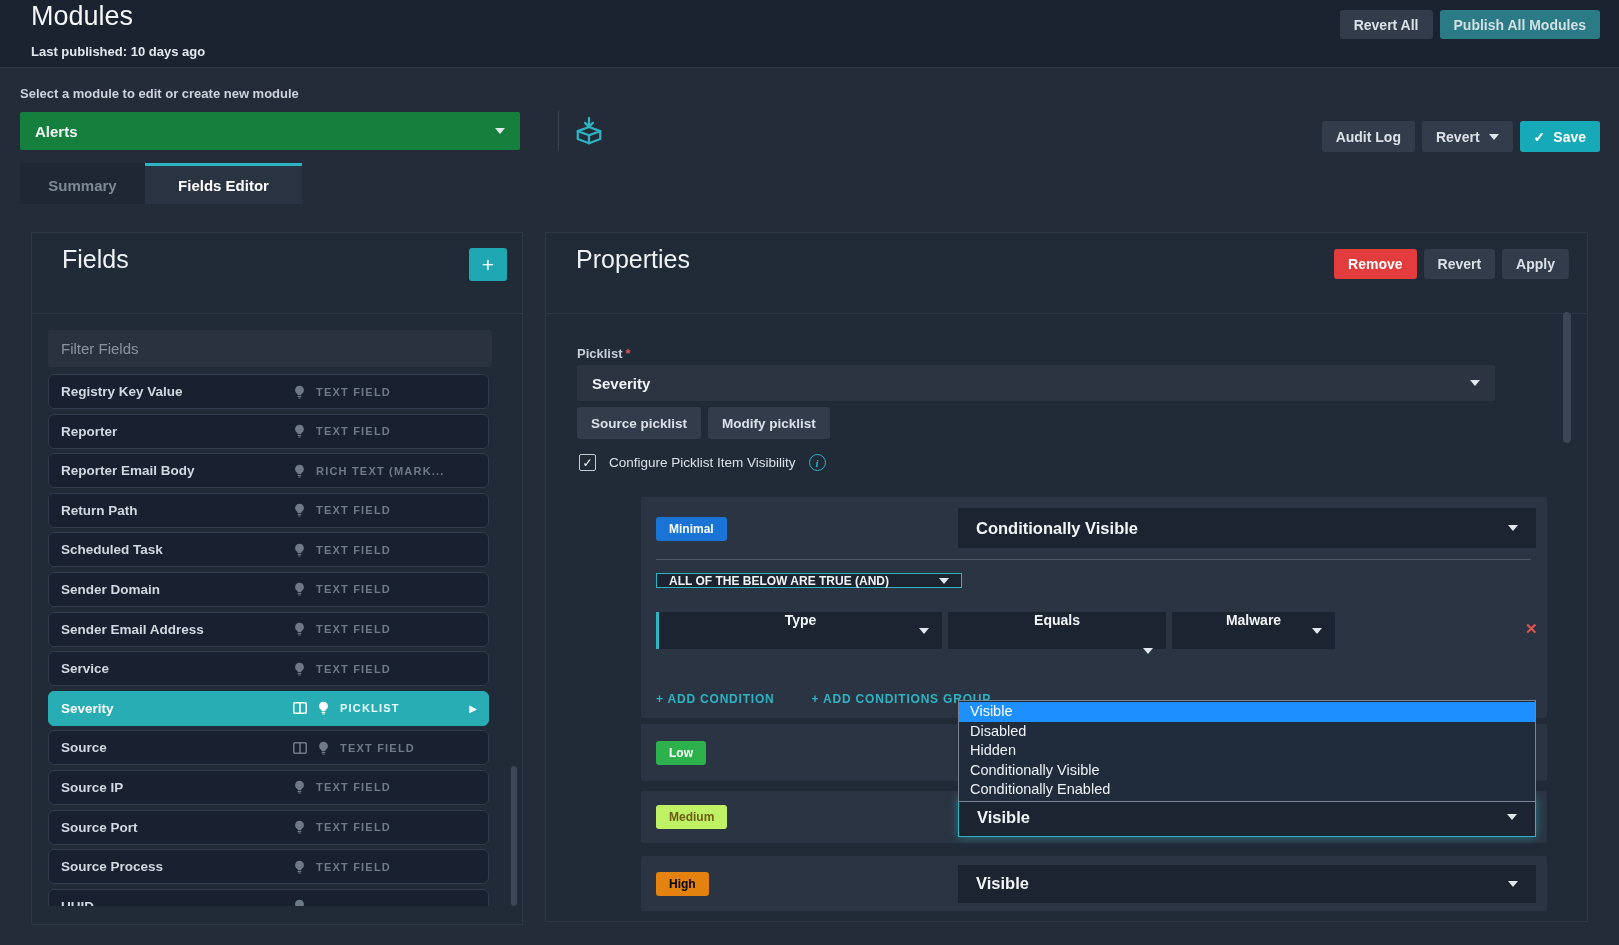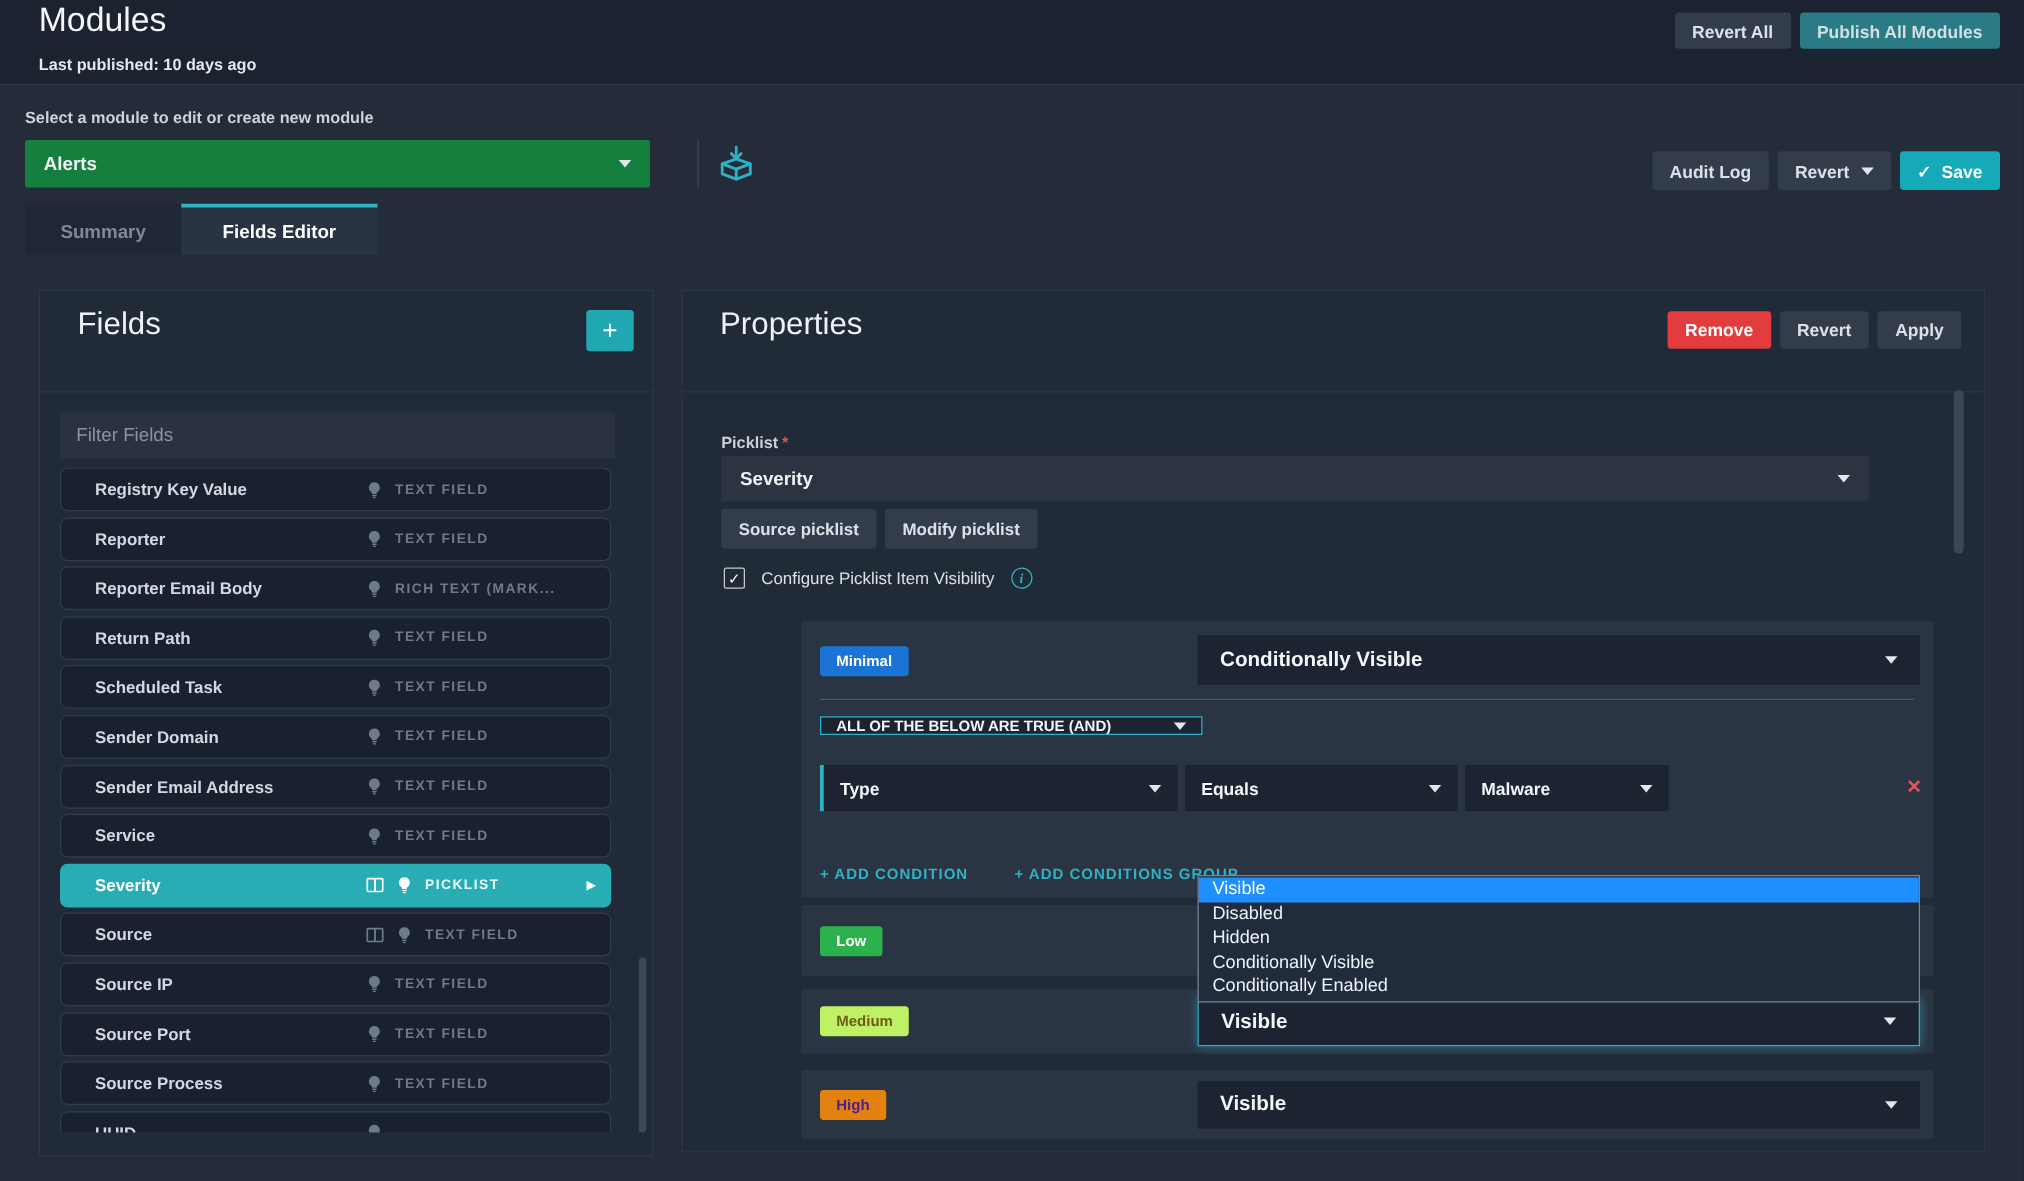--- a/index.html
+++ b/index.html
@@ -58,21 +58,21 @@
                    background:#1fa7b2; color:#fff; font-size:21px; font-weight:400;
                    border:none; border-radius:3px; cursor:pointer; }
   .filter-input { position:absolute; left:16px; top:97px; width:444px; height:37px;
                   background:#2a3240; border:none; border-radius:2px; color:#dfe4ea;
                   font-family:inherit; font-size:15px; padding:0 13px; }
   .filter-input::placeholder { color:#8b93a1; }
   .fields-list { position:absolute; left:16px; top:141px; width:458px; height:532px; overflow:hidden; }
   .field-row { position:relative; width:441px; height:35px; margin-bottom:4.6px;
                background:#192130; border:1px solid #323c4c; border-radius:6px;
                display:flex; align-items:center; padding:0 12px; cursor:pointer; }
-  .f-label { font-size:13.5px; font-weight:700; color:#d2d8e0;margin-left:15px; }
+  .f-label { font-size:13.5px; font-weight:700; color:#d2d8e0; }
   .f-meta { position:absolute; left:244px; display:flex; align-items:center; gap:10px; color:#6f7a88; }
   .type-label { font-size:11px; font-weight:700; letter-spacing:1.2px; color:#6f7a88; }
   .field-row.selected { background:#29adb5; border-color:#29adb5; }
   .field-row.selected .f-label { color:#ffffff; }
   .field-row.selected .f-meta { color:#ffffff; }
   .field-row.selected .type-label { color:#eafeff; }
   .row-arrow { position:absolute; right:11px; top:50%; transform:translateY(-50%);
                color:#ffffff; font-size:10px; }
   .fields-thumb { position:absolute; right:5px; top:533px; width:6px; height:140px;
                   background:#3d4758; border-radius:3px; cursor:pointer; }
@@ -103,21 +103,21 @@
   .badge { display:inline-block; padding:5px 13px; border-radius:3px; font-size:12px;
            font-weight:700; text-align:center; min-width:34px; }
   .badge-minimal { position:absolute; left:15px; top:20px; }
   .inner-select { background:#1c2431; color:#f3f6f8; }
   .cv-select { position:absolute; left:317px; top:11px; width:578px; height:40px;
                padding:0 18px; font-size:16.5px; font-weight:600; }
   .cond-divider { position:absolute; left:15px; right:16px; top:62px; border-top:1px solid #4d5665; }
   .and-select { position:absolute; left:15px; top:76px; width:306px; height:15px;
                 border:1px solid #2fb3c2; padding:0 12px; font-size:12px; font-weight:700; }
   .cond-select { position:absolute; top:115px; height:37px; padding:0 13px;
-                 font-size:14px; font-weight:700; }
+                 font-size:14px; font-weight:700;flex-direction:column; }
   .cs-field { left:15px; width:286px; border-left:3px solid #2db3c2; }
   .cs-op { left:307px; width:218px;gap:20px; }
   .cs-val { left:531px; width:163px; }
   .remove-x { position:absolute; left:884px; top:123px; color:#e15555; font-size:15px;
               font-weight:700; cursor:pointer; }
   .cond-links { position:absolute; left:15px; top:166px; display:flex; gap:37px; }
   .cond-link { color:#2fb3c2; font-size:12px; font-weight:700; letter-spacing:0.8px;
                text-decoration:none; cursor:pointer;margin-top:29px; }
 
   
@@ -429,21 +429,21 @@
 
     <div class="item-row row-medium">
       <span class="badge item-badge" style="background: #bef264; color: rgb(110, 92, 19);">Medium</span>
       <div class="select inner-select item-select">
         <span>Visible</span>
         <span class="caret"></span>
       </div>
     </div>
 
     <div class="item-row row-high">
-      <span class="badge item-badge" style="background: rgb(228, 130, 16); color: #4c1d95;">High</span>
+      <span class="badge item-badge" style="background: rgb(228, 130, 16); color: #000000;">High</span>
       <div class="select inner-select item-select">
         <span>Visible</span>
         <span class="caret"></span>
       </div>
     </div>
 
     <div class="dropdown-popup">
         <div class="dd-opt highlight">Visible</div>
         <div class="dd-opt">Disabled</div>
         <div class="dd-opt">Hidden</div>

